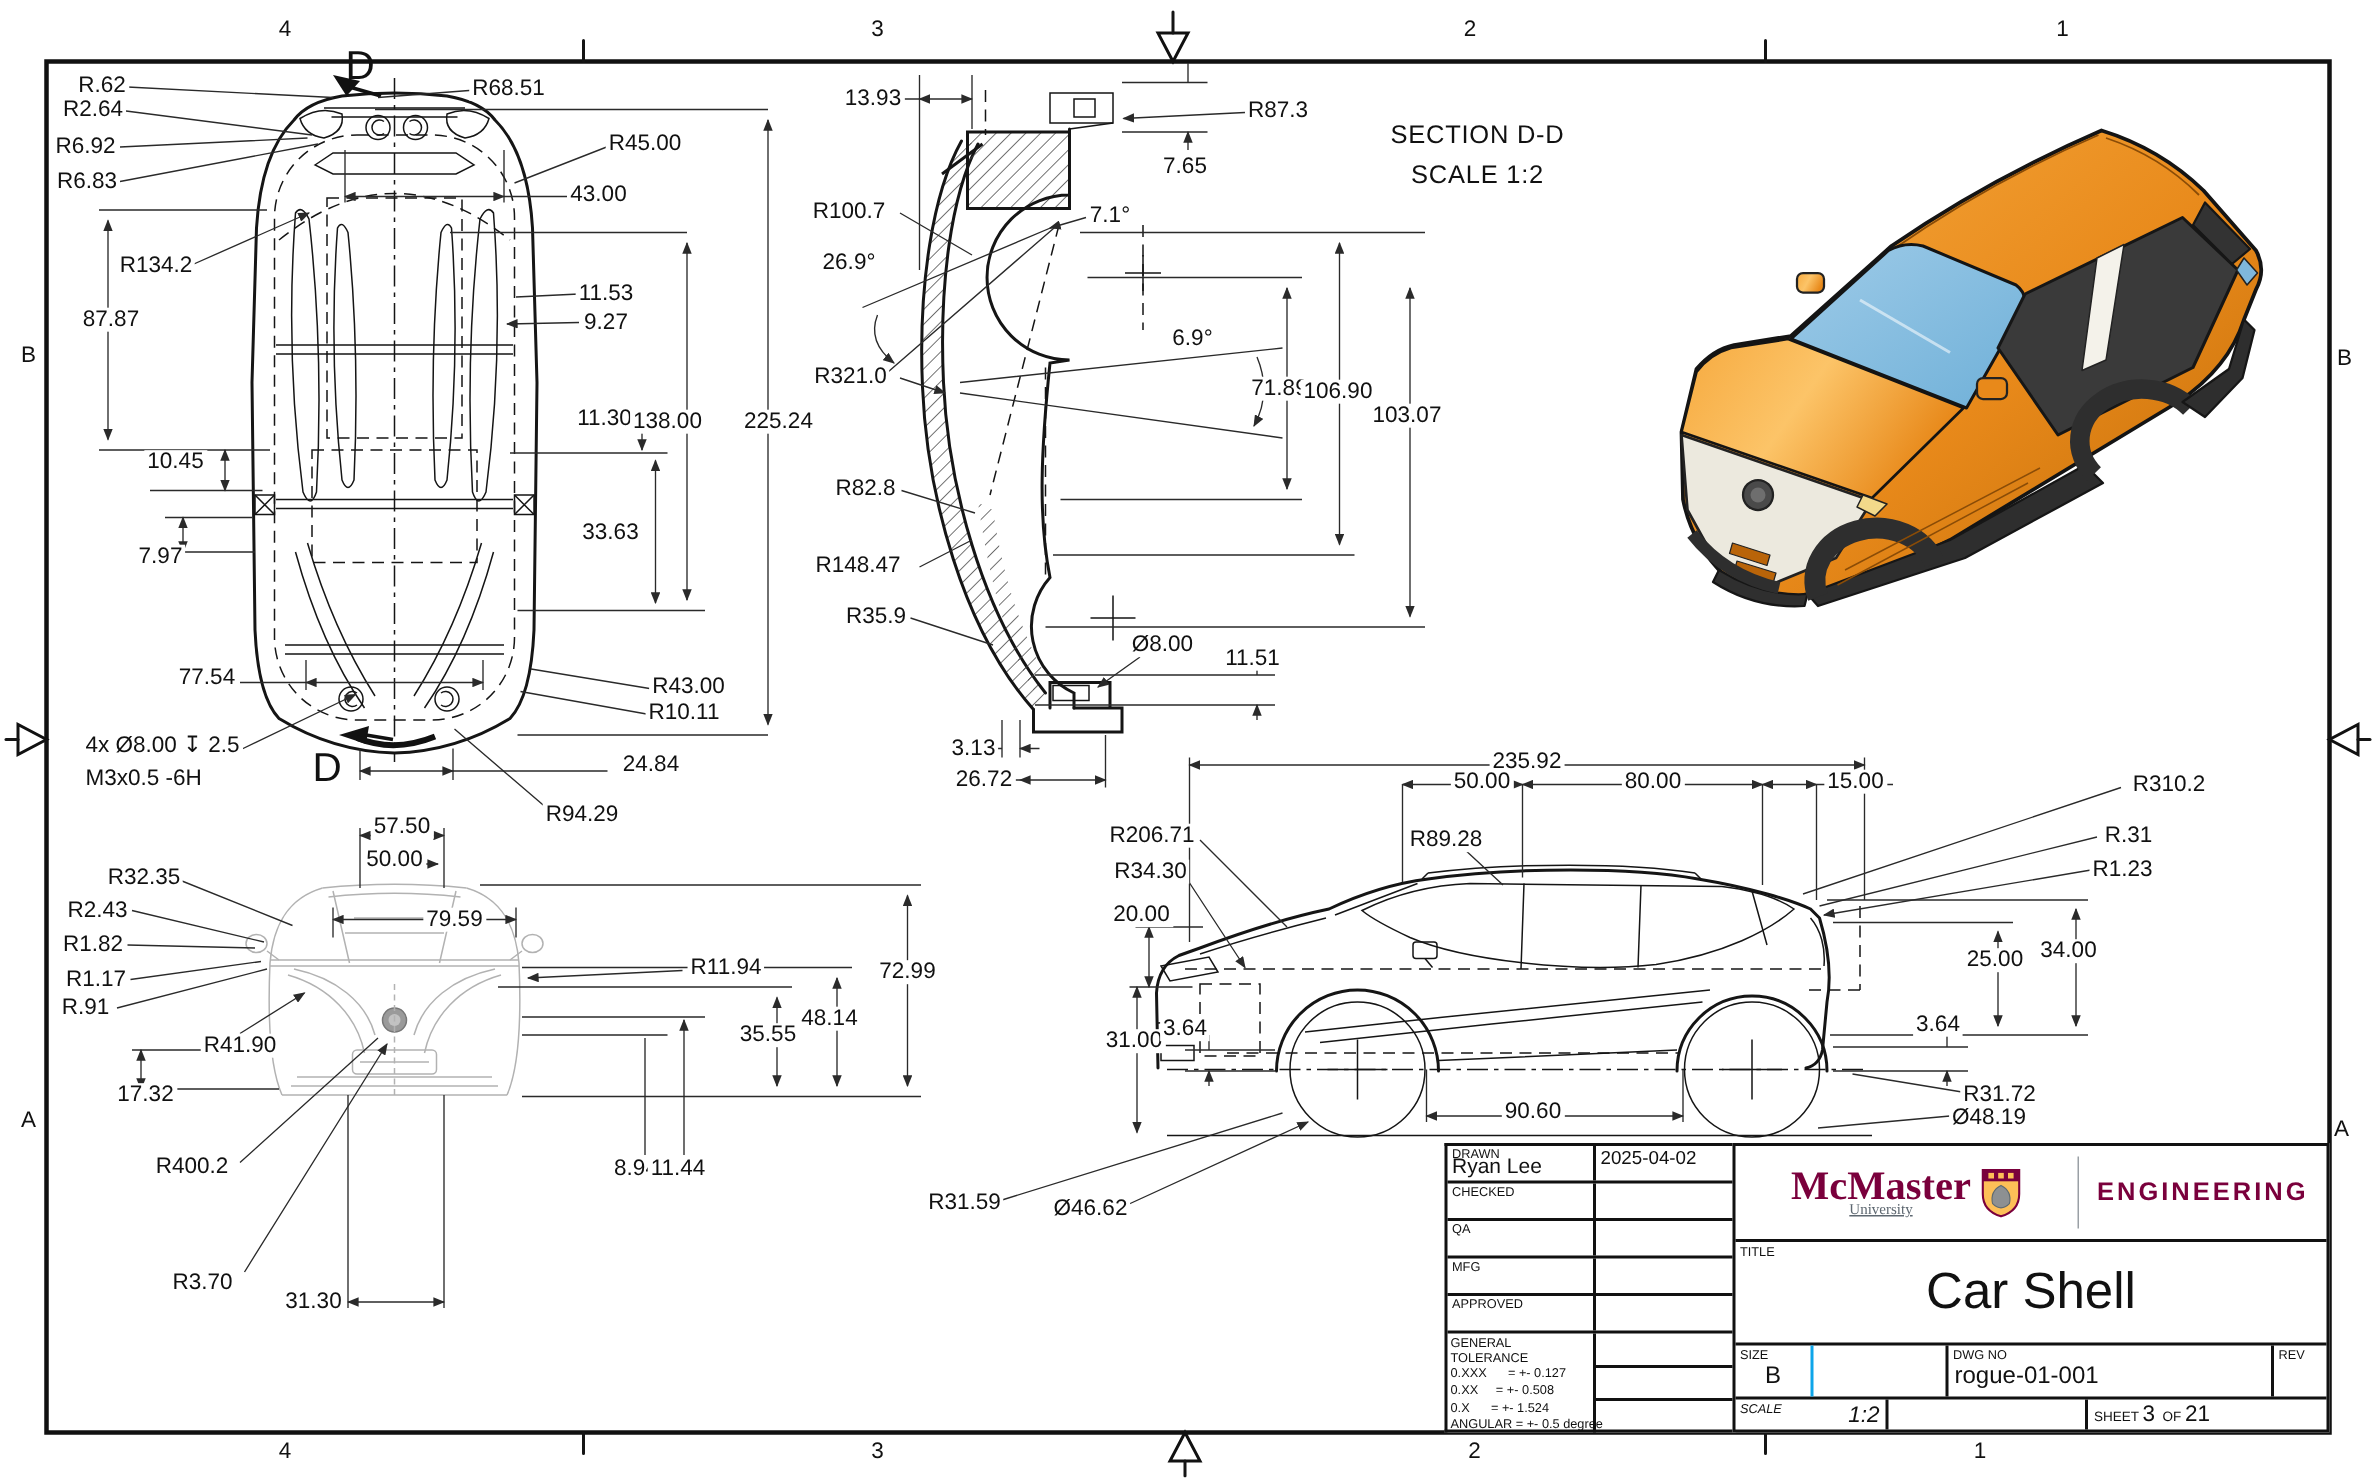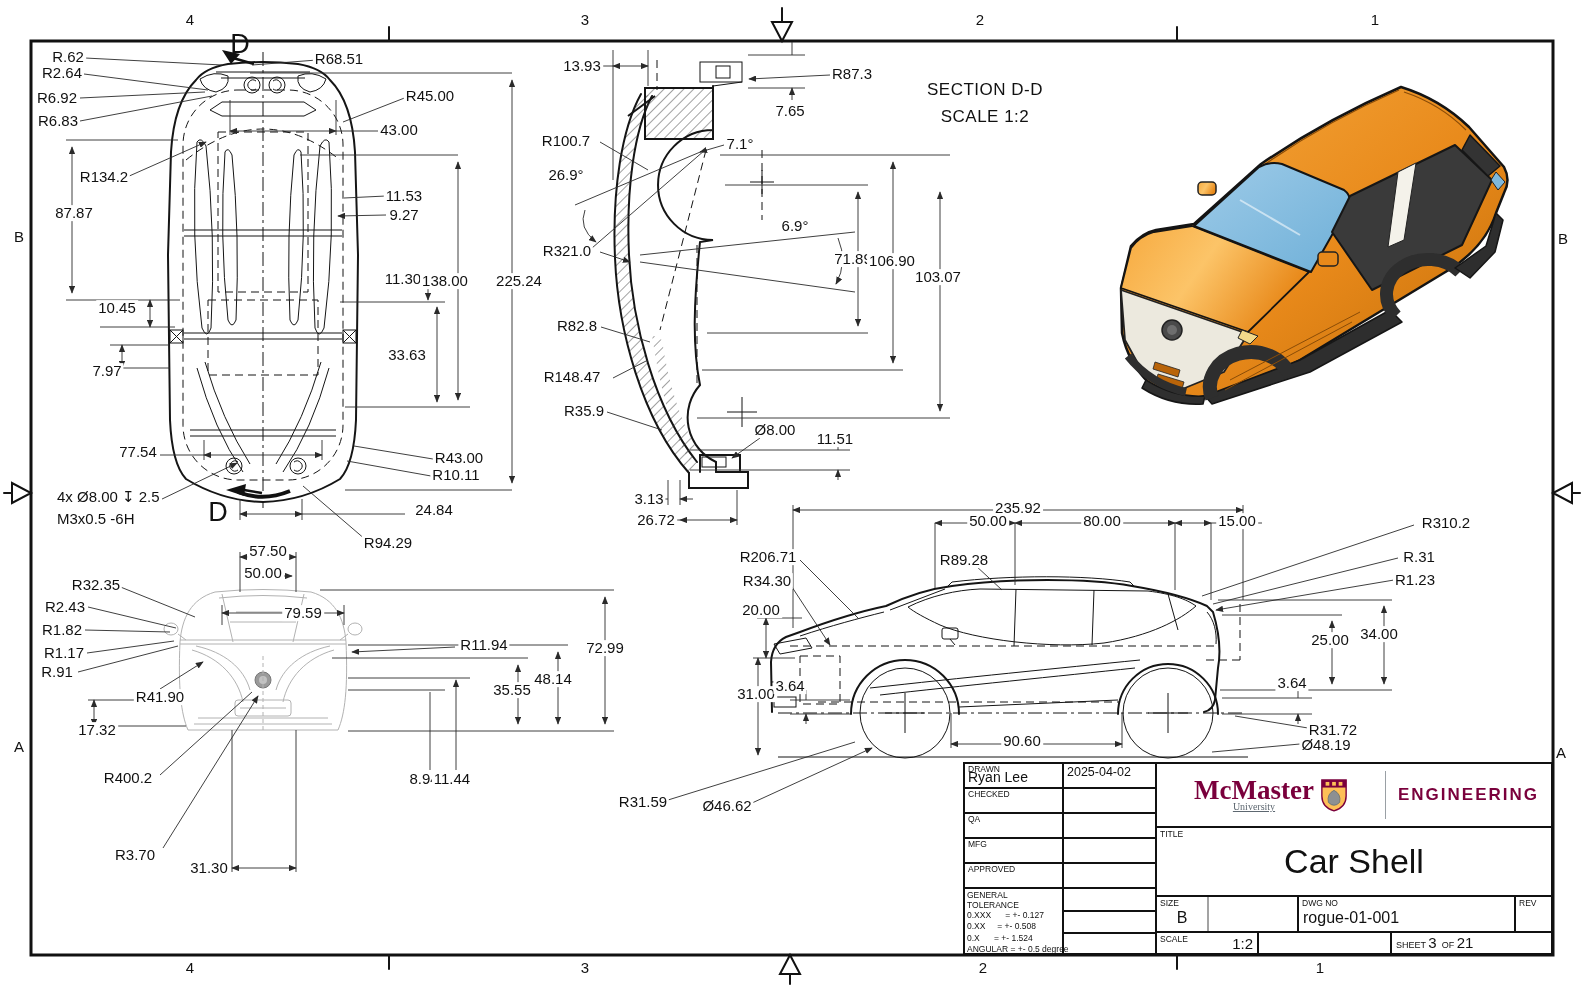--- a/index.html
+++ b/index.html
@@ -41,28 +41,28 @@
   .logo-mcmaster{font-family:"Liberation Serif",serif;font-weight:bold;font-size:27px;
                  color:var(--accent-maroon);line-height:.9;}
   .logo-univ{font-family:"Liberation Serif",serif;font-size:10px;color:var(--university-gray);line-height:1;text-decoration:underline;}
   .logo-div{width:1px;height:48px;background:#9aa0a5;}
   .logo-eng{flex:1;text-align:center;color:var(--accent-maroon);font-weight:bold;
             font-size:17px;letter-spacing:2px;}
   #titlerow{height:69px;border-bottom:2px solid #111;position:relative;box-sizing:border-box;}
   .cell-tag{font-size:8.5px;position:absolute;left:3px;top:1px;}
   .drawing-title{position:absolute;left:0;right:0;top:14px;text-align:center;font-size:34px;}
   #sizerow{height:36px;border-bottom:2px solid #111;display:flex;box-sizing:border-box;}
-  .size-cell{width:52px;border-right:2px solid #a3a3a3;position:relative;box-sizing:border-box;}
+  .size-cell{width:52px;border-right:2px solid #0ea5e9;position:relative;box-sizing:border-box;}
   .size-empty{width:90px;border-right:2px solid #111;box-sizing:border-box;}
   .dwg-cell{flex:1;border-right:2px solid #111;position:relative;box-sizing:border-box;}
   .rev-cell{width:35px;position:relative;}
   .cell-val{position:absolute;left:0;right:0;top:12px;font-size:16px;padding-left:4px;}
   .size-cell .cell-val{text-align:center;padding:0;}
   #scalerow{flex:1;display:flex;box-sizing:border-box;}
-  .scale-cell{width:102px;border-right:2px solid #111;position:relative;box-sizing:border-box;}
+  .scale-cell{width:102px;border-right:2px solid #111;position:relative;box-sizing:border-box;font-style:italic;}
   .scale-val{position:absolute;right:4px;bottom:1px;font-size:15px;}
   .scale-empty{width:133px;border-right:2px solid #111;box-sizing:border-box;}
   .sheet-cell{flex:1;position:relative;padding-left:4px;}
   .sheet-line{position:absolute;bottom:2px;left:4px;font-size:9px;}
   .sheet-line b{font-size:15px;font-weight:normal;}
   
   .s-thick{stroke:var(--line-black);stroke-width:2;fill:none;stroke-linecap:round;}
   .s-thin{stroke:var(--line-black);stroke-width:1;fill:none;}
   .s-dash{stroke:var(--line-black);stroke-width:1;fill:none;stroke-dasharray:8 5;}
   .s-cl{stroke:var(--line-black);stroke-width:1;fill:none;stroke-dasharray:14 4 3 4;}

